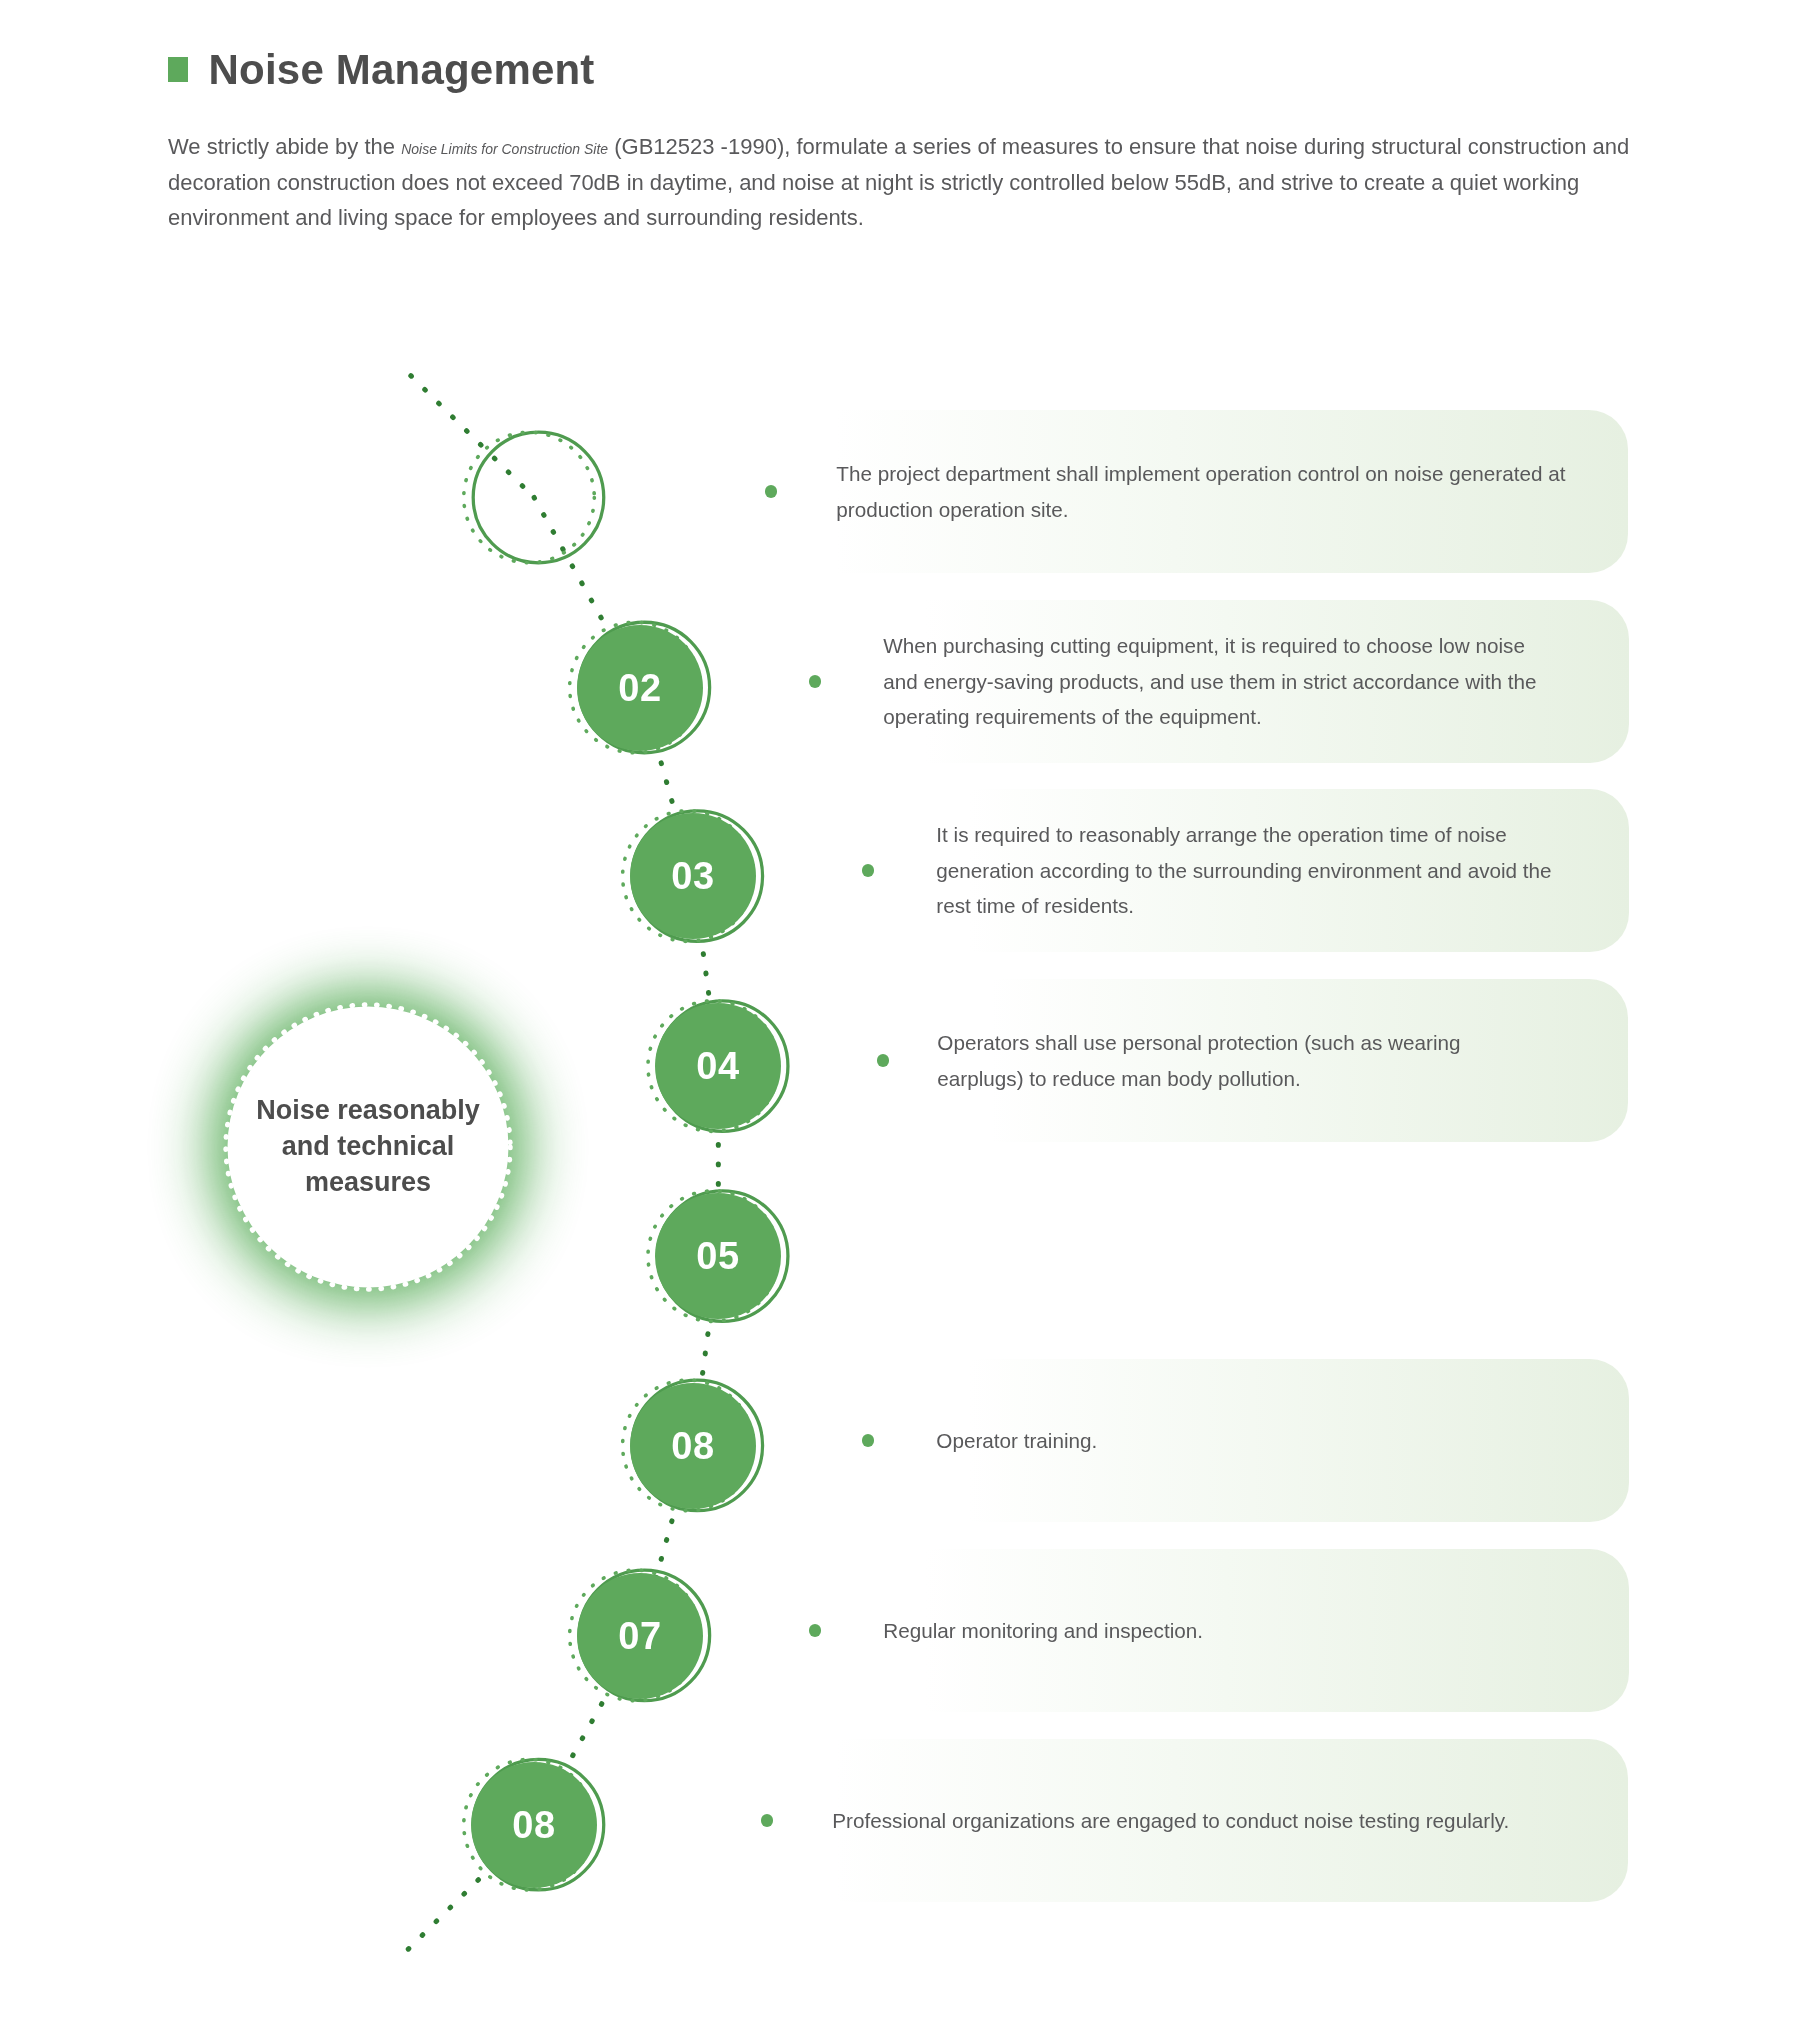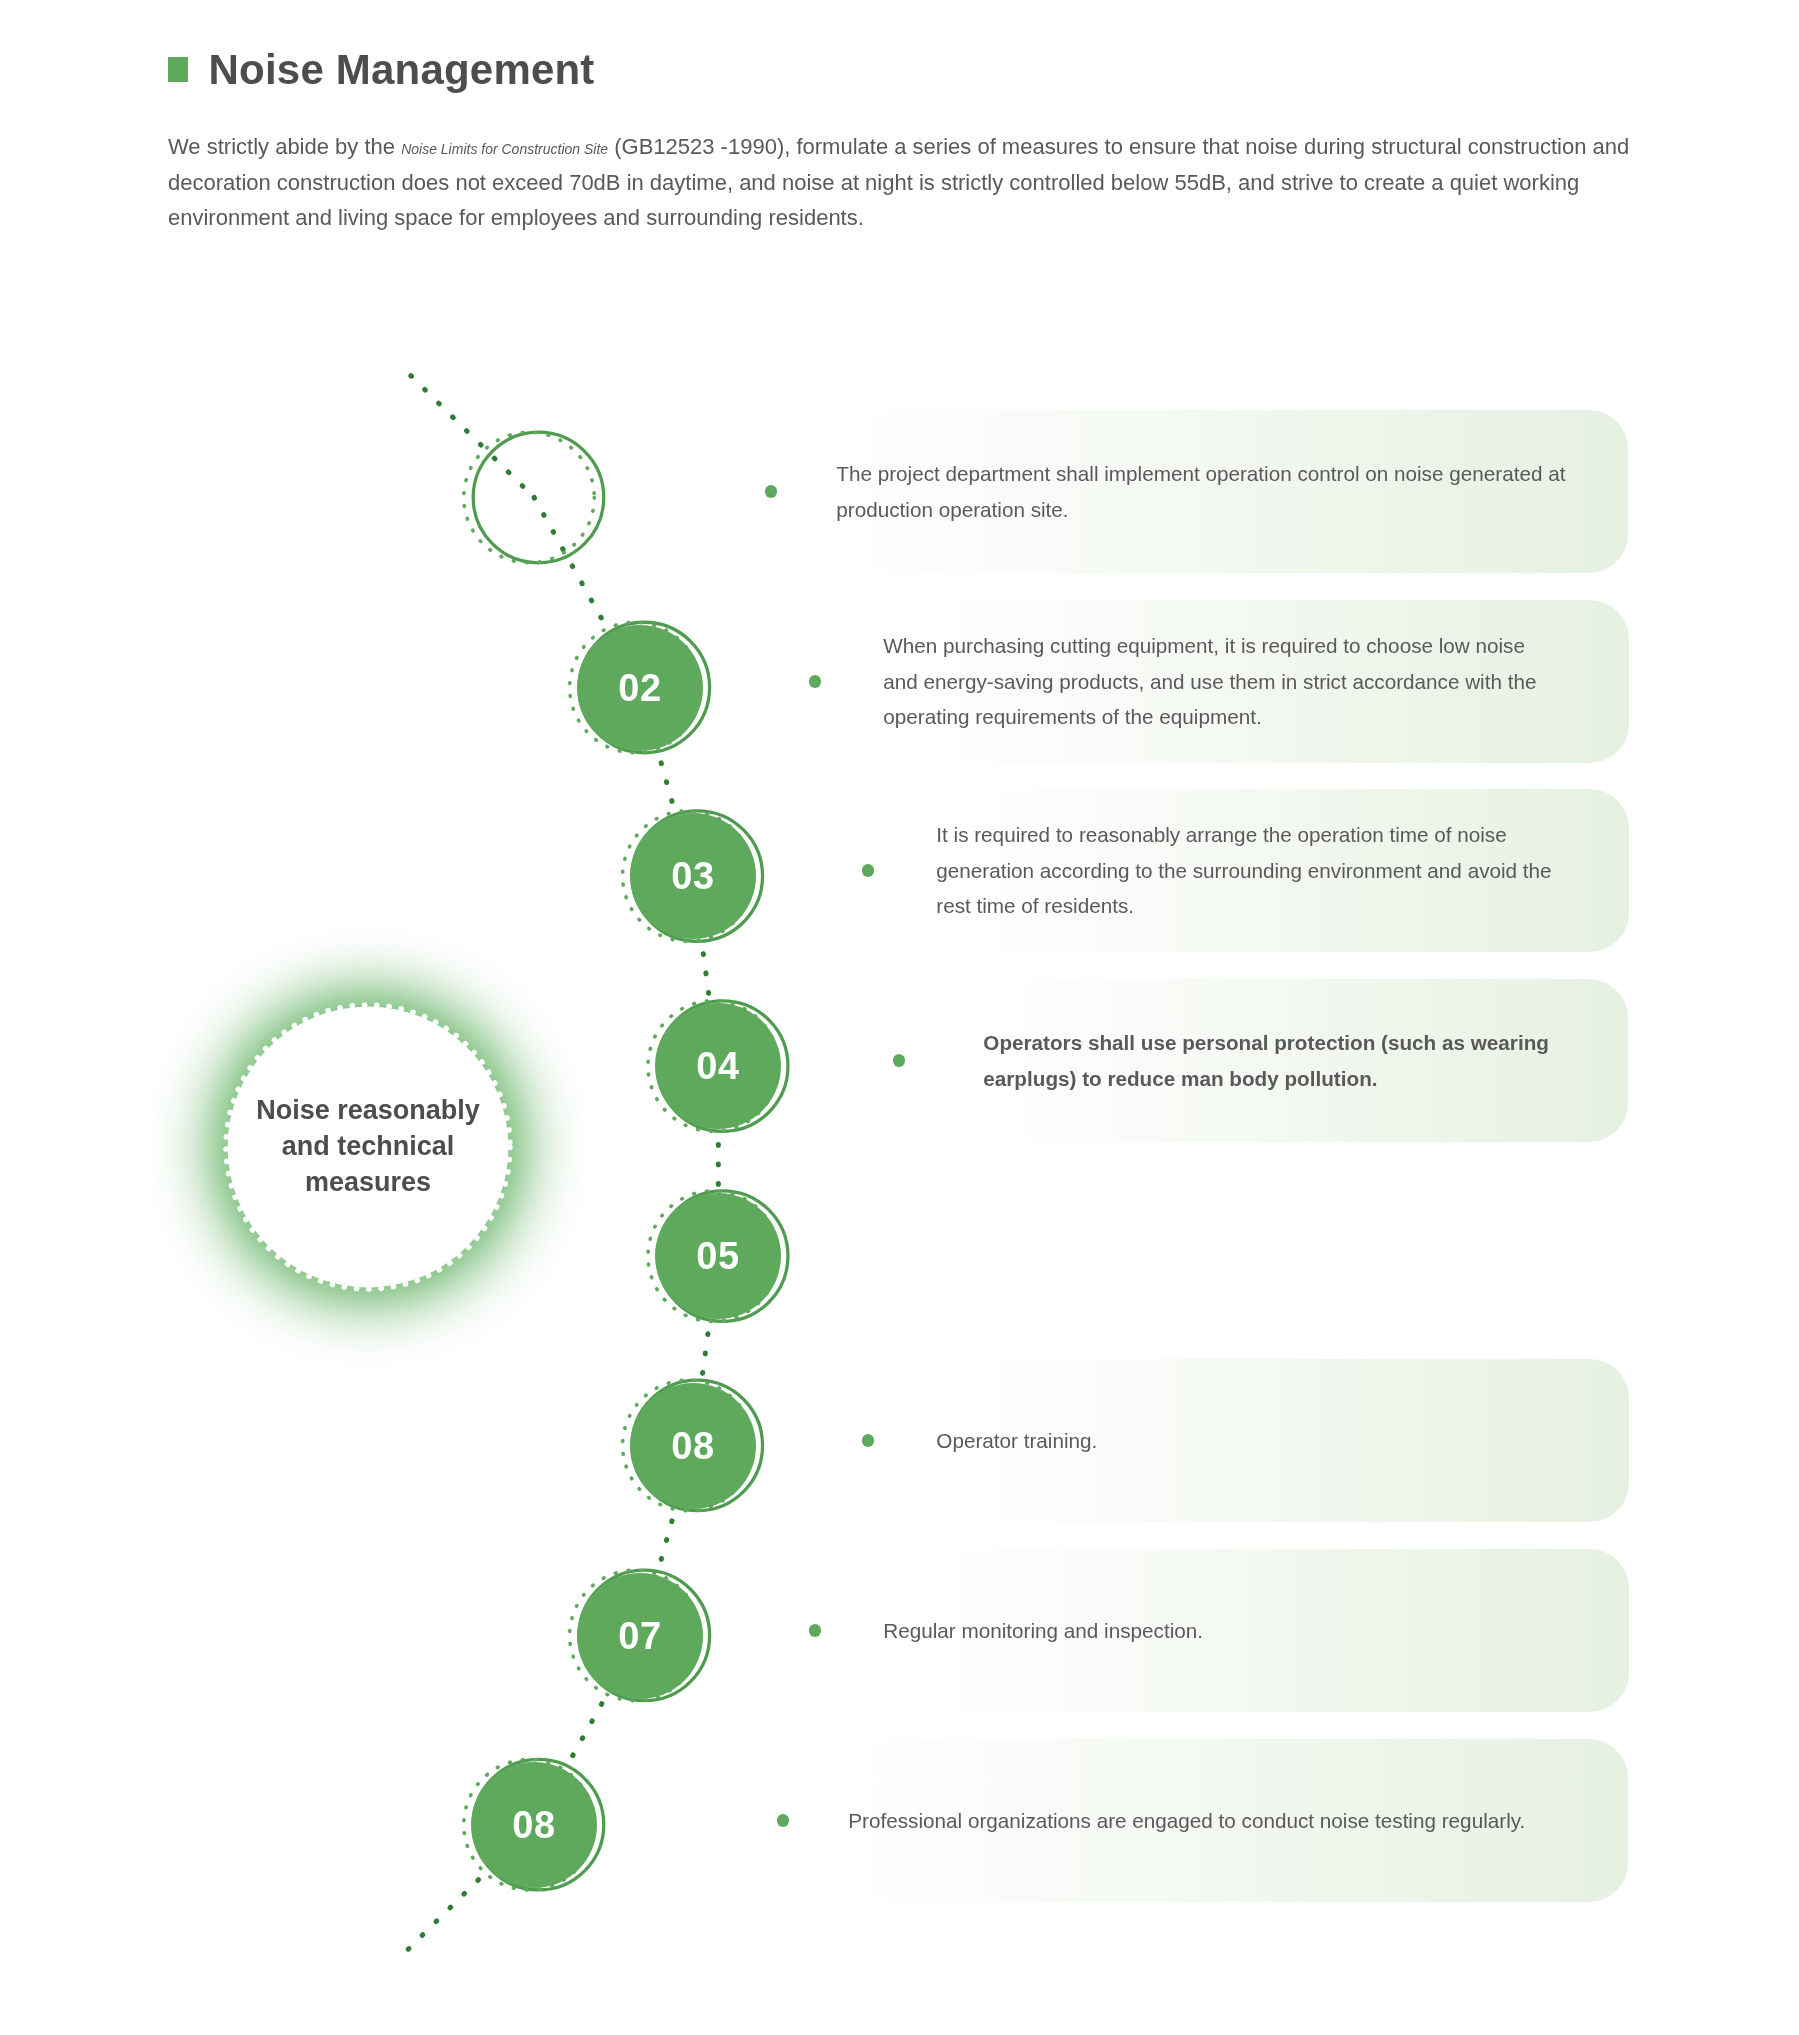--- a/index.html
+++ b/index.html
@@ -243,21 +243,21 @@
     </div>
 
     <div class="card" style="left:844px; top:789px; width:785px; height:163px;">
       <div class="card-inner" style="left:18px; width:754px; gap:62px;">
         <span class="card-bullet"></span>
         <span class="card-text" style="max-width:624px;">It is required to reasonably arrange the operation time of noise generation according to the surrounding environment and avoid the rest time of residents.</span>
       </div>
     </div>
 
     <div class="card" style="left:869px; top:979px; width:759px; height:163px;">
-      <div class="card-inner" style="left:24px; width:725px; gap:78px;font-weight:bold;">
+      <div class="card-inner" style="left:8px; width:725px; gap:48px;">
         <span class="card-bullet"></span>
         <span class="card-text" style="max-width:602px;">Operators shall use personal protection (such as wearing earplugs) to reduce man body pollution.</span>
       </div>
     </div>
 
 
     <div class="card" style="left:844px; top:1359px; width:785px; height:163px;">
       <div class="card-inner" style="left:18px; width:754px; gap:62px;">
         <span class="card-bullet"></span>
         <span class="card-text" style="max-width:624px;">Operator training.</span>
@@ -265,21 +265,21 @@
     </div>
 
     <div class="card" style="left:791px; top:1549px; width:838px; height:163px;">
       <div class="card-inner" style="left:18px; width:805px; gap:62px;">
         <span class="card-bullet"></span>
         <span class="card-text" style="max-width:675px;">Regular monitoring and inspection.</span>
       </div>
     </div>
 
     <div class="card" style="left:685px; top:1739px; width:943px; height:163px;">
-      <div class="card-inner" style="left:92px; width:820px; gap:59px;">
+      <div class="card-inner" style="left:76px; width:820px; gap:59px;">
         <span class="card-bullet"></span>
         <span class="card-text" style="max-width:754px;">Professional organizations are engaged to conduct noise testing regularly.</span>
       </div>
     </div>
 
 
     <div class="badge" style="left:577px; top:625px;">
       <div class="badge-disc">
         <span class="badge-num">02</span>
       </div>

